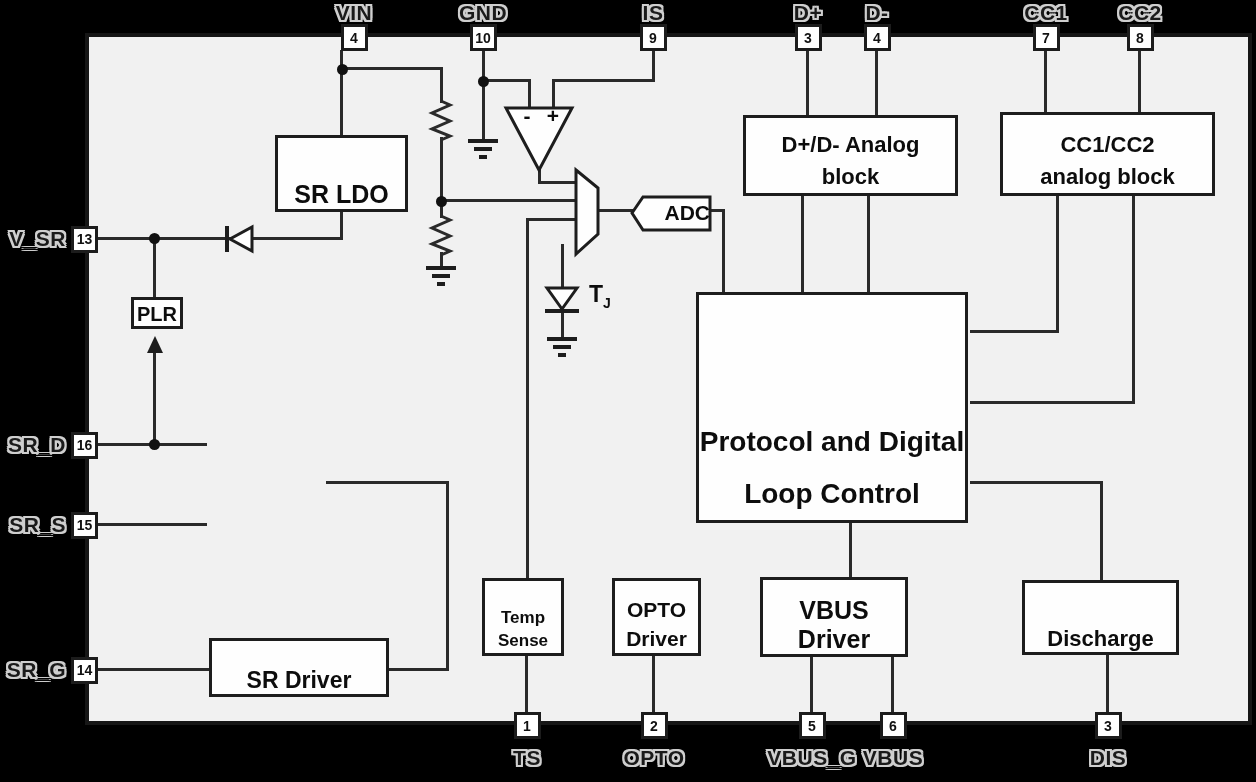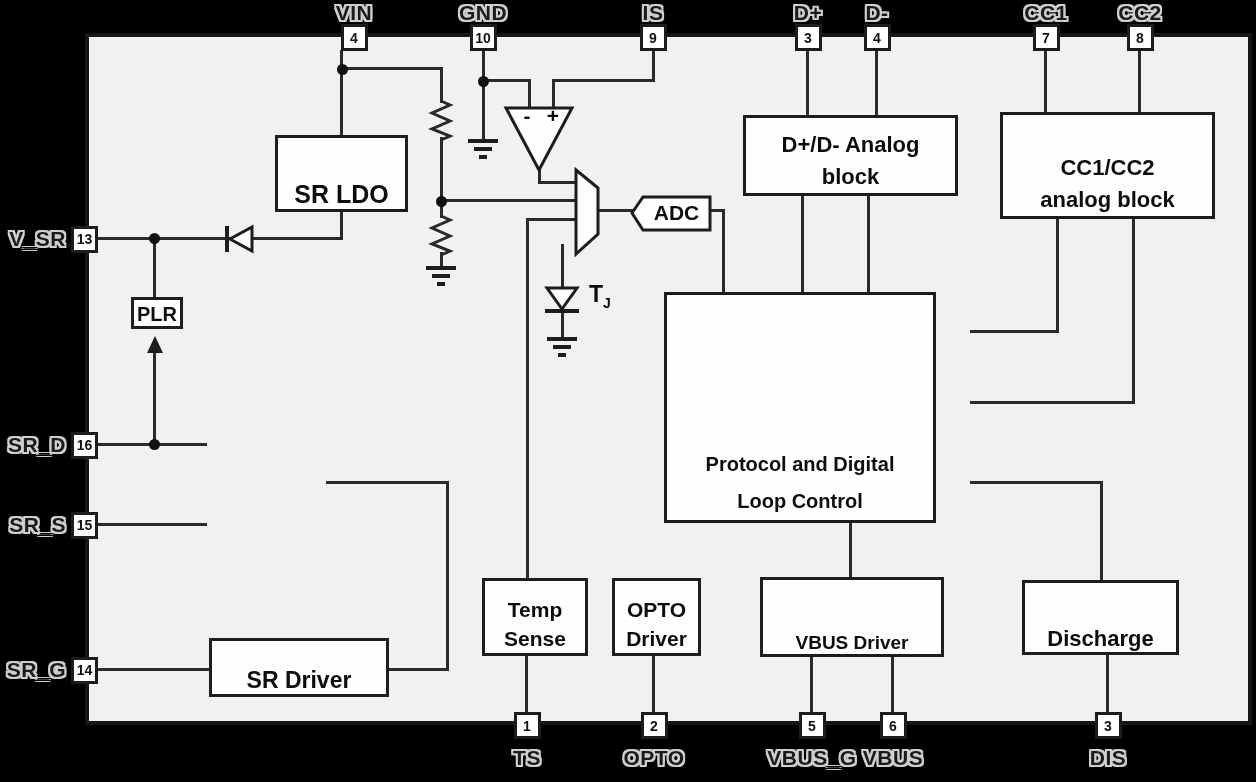--- a/index.html
+++ b/index.html
@@ -137,48 +137,48 @@
 
   <div class="blk" style="left:275px;top:135px;width:133px;height:77px;font-size:25px">
     <div>SR LDO</div>
   </div>
   <div class="blk" style="left:131px;top:297px;width:52px;height:32px;font-size:20px">
     <div>PLR</div>
   </div>
   <div class="blk" style="left:209px;top:638px;width:180px;height:59px;font-size:23px">
     <div>SR Driver</div>
   </div>
-  <div class="blk" style="left:482px;top:578px;width:106px;height:78px;font-size:21px;line-height:1.35">
+  <div class="blk" style="left:482px;top:578px;width:82px;height:78px;font-size:17px;line-height:1.35">
     <div>Temp</div>
     <div>Sense</div>
   </div>
   <div class="blk" style="left:612px;top:578px;width:89px;height:78px;font-size:21px;line-height:1.35">
     <div>OPTO</div>
     <div>Driver</div>
   </div>
-  <div class="blk" style="left:760px;top:577px;width:184px;height:80px;font-size:19px">
+  <div class="blk" style="left:760px;top:577px;width:148px;height:80px;font-size:25px">
     <div>VBUS Driver</div>
   </div>
   <div class="blk" style="left:1022px;top:580px;width:157px;height:75px;font-size:22px">
     <div>Discharge</div>
   </div>
-  <div class="blk" style="left:664px;top:292px;width:272px;height:231px;font-size:20px;line-height:1.85">
+  <div class="blk" style="left:696px;top:292px;width:272px;height:231px;font-size:28px;line-height:1.85">
     <div>Protocol and Digital</div>
     <div>Loop Control</div>
   </div>
   <div class="blk" style="left:743px;top:115px;width:215px;height:81px;font-size:22px;line-height:1.45">
     <div>D+/D- Analog</div>
     <div>block</div>
   </div>
-  <div class="blk" style="left:1000px;top:112px;width:215px;height:107px;font-size:22px;line-height:1.45">
+  <div class="blk" style="left:1000px;top:112px;width:215px;height:84px;font-size:22px;line-height:1.45">
     <div>CC1/CC2</div>
     <div>analog block</div>
   </div>
 
-  <div class="ann" style="left:643px;top:201px;width:67px;text-align:center;font-size:21px">ADC</div>
+  <div class="ann" style="left:643px;top:201px;width:67px;text-align:right;font-size:21px">ADC</div>
   <div class="ann" style="left:589px;top:281px;font-size:23px;font-weight:bold">
     <span>T</span><sub style="font-size:14px">J</sub>
   </div>
   <div class="ann" style="left:519px;top:104px;width:16px;text-align:center;font-size:21px">-</div>
   <div class="ann" style="left:545px;top:104px;width:16px;text-align:center;font-size:21px">+</div>
 
   <div class="pin-top" style="left:324px">
     <div class="pin-name">VIN</div>
     <div class="pin-box">4</div>
   </div>

